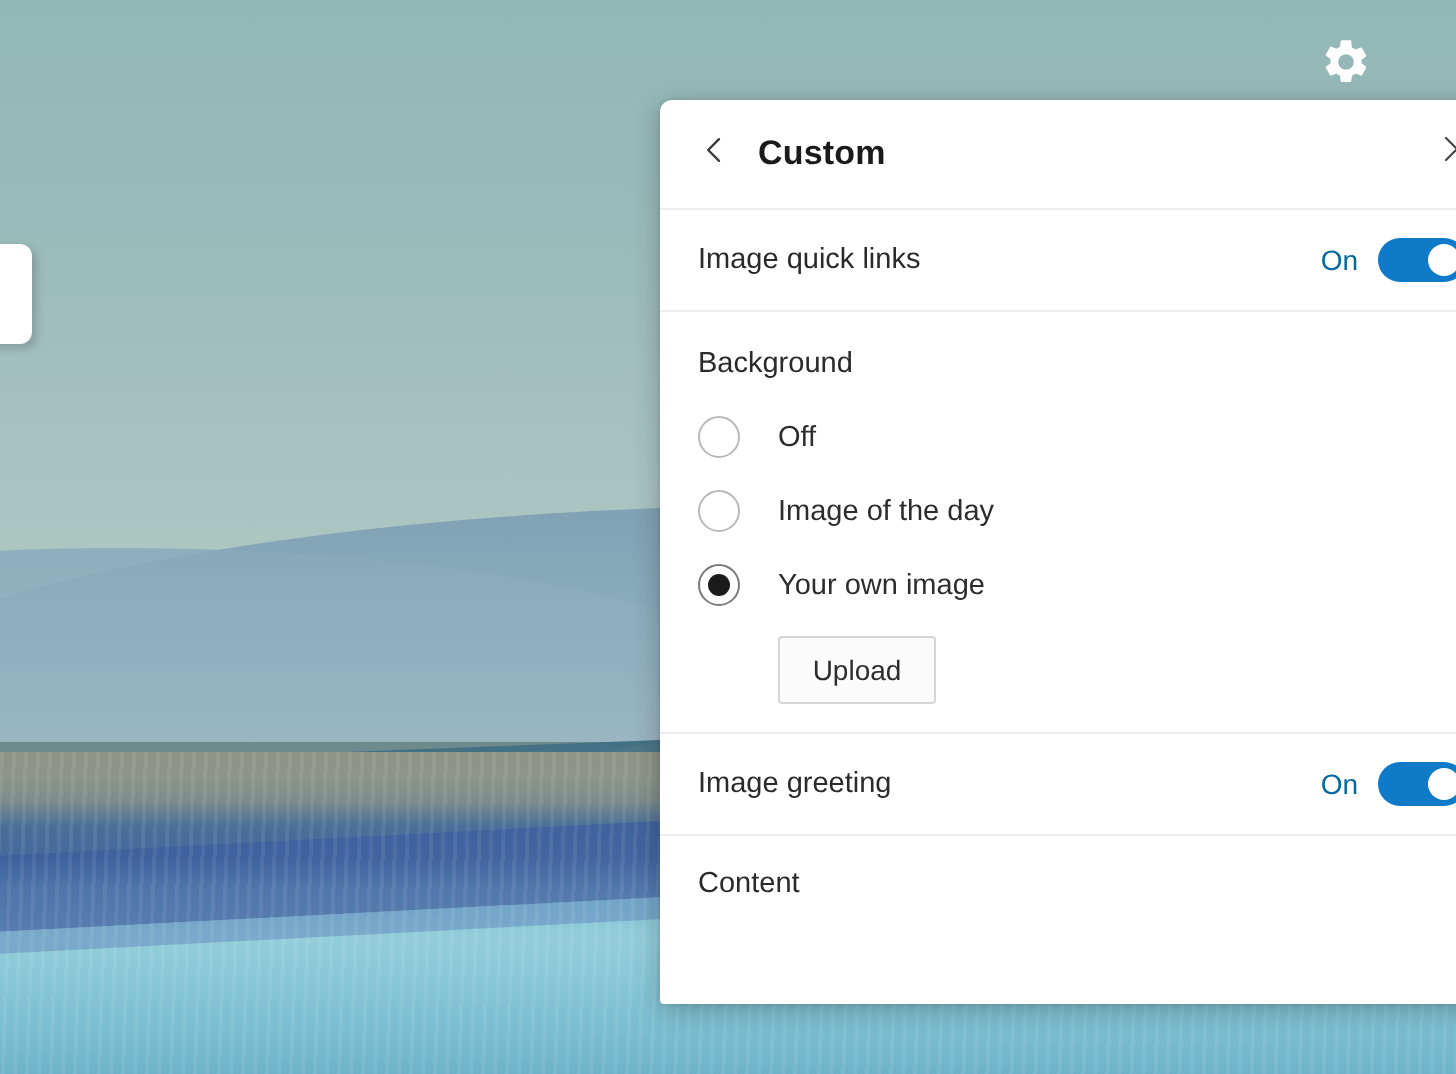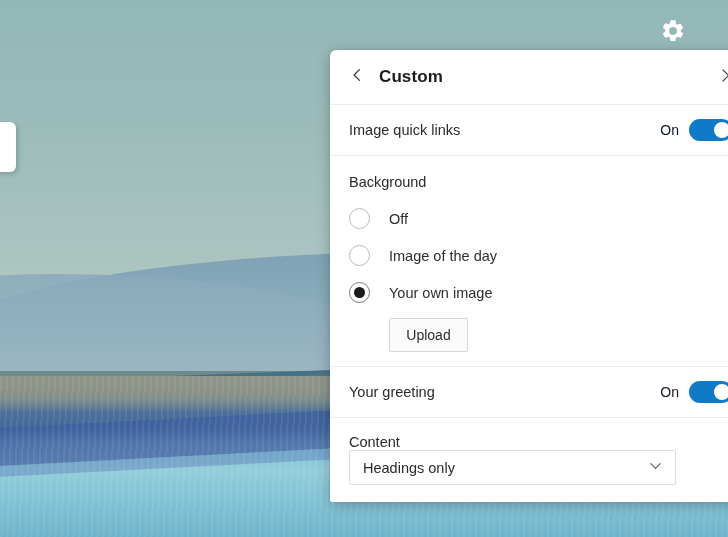--- a/index.html
+++ b/index.html
@@ -178,21 +178,21 @@
     font-size: 14.5px;
     color: #2a2a2a;
   }
   .toggle-wrap {
     display: flex;
     align-items: center;
     gap: 10px;
   }
   .toggle-state {
     font-size: 14px;
-    color: #0f172a;
+    color: #0369a1;
   }
   .toggle {
     width: 44px; height: 22px;
     border-radius: 11px;
     background: #0f7ac8;
     position: relative;
     cursor: pointer;
     flex: 0 0 auto;
   }
   .toggle .knob {
@@ -359,36 +359,28 @@
       <span class="radio selected"></span>
       <span class="radio-label">Your own image</span>
     </div>
 
     <button class="upload-btn">Upload</button>
   </div>
 
   <div class="divider"></div>
 
   <div class="row">
-    <span class="row-label">Your greeting</span>
+    <span class="row-label">Image greeting</span>
     <span class="toggle-wrap">
       <span class="toggle-state">On</span>
       <span class="toggle">
         <span class="knob"></span>
       </span>
     </span>
   </div>
 
   <div class="divider"></div>
 
   <div class="content-section">
     <div class="content-title">Content</div>
-    <div class="select-box">
-      <span class="select-value">Headings only</span>
-      <span>
-        <svg width="15" height="15" viewBox="0 0 16 16" aria-hidden="true">
-          <path d="M3 6 8 11 13 6" fill="none" stroke="#5a5a5a" stroke-width="1.15" stroke-linecap="round" stroke-linejoin="round"></path>
-        </svg>
-      </span>
-    </div>
   </div>
 
 </div>
 
 </body></html>

